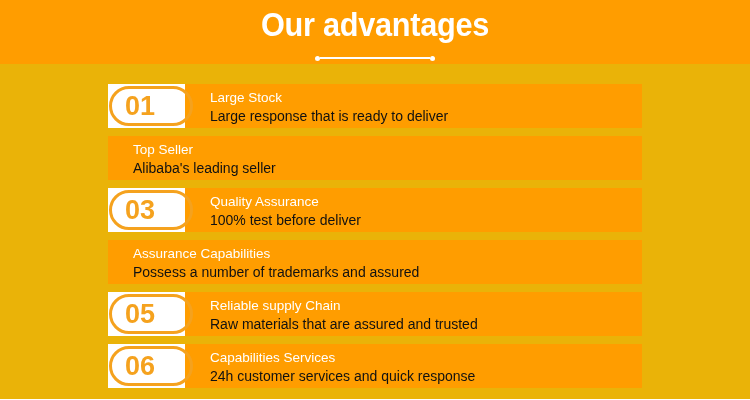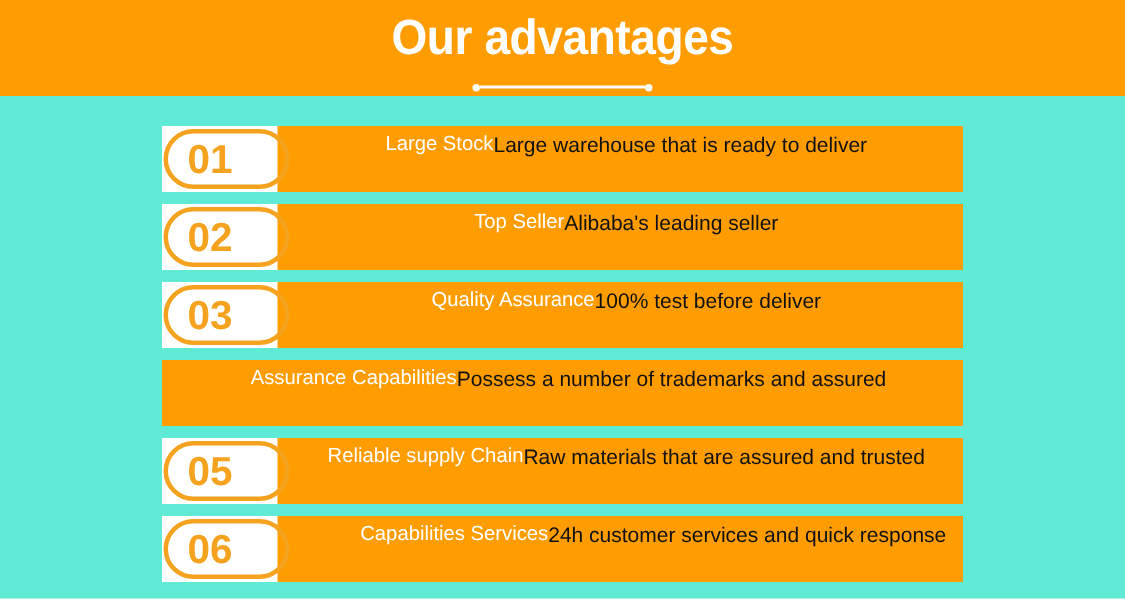--- a/index.html
+++ b/index.html
@@ -11,21 +11,21 @@
     height: 400px;
     background: #ffffff;
     font-family: "Liberation Sans", sans-serif;
     overflow: hidden;
   }
 
   .page {
     position: relative;
     width: 750px;
     height: 399px;
-    background: #5eead4;
+    background: #eab308;
   }
 
   
   .header {
     position: absolute;
     left: 0;
     top: 0;
     width: 750px;
     height: 64px;
     background: #ff9d00;
@@ -84,21 +84,20 @@
     position: relative;
     height: 44px;
     margin-bottom: 8px;
     background: #ff9d00;
     display: flex;
     align-items: stretch;
   }
 
   .row:last-child {
     margin-bottom: 0;
-    gap: 36px;
   }
 
   
   .badge-plate {
     position: relative;
     width: 77px;
     flex: 0 0 auto;
     background: #ffffff;
   }
 
@@ -122,24 +121,24 @@
     color: #f5a21e;
     font-size: 27px;
     font-weight: bold;
     line-height: 1;
     letter-spacing: 0px;
     font-family: "Liberation Sans", sans-serif;
   }
 
   .row-text {
     flex: 1 1 auto;
-    padding-left: 8px;
+    padding-left: 25px;
     padding-top: 3px;
     display: flex;
-    flex-direction: row;
+    flex-direction: column;
     justify-content: center;
     overflow: hidden;
   }
 
   .row-title {
     color: #ffffff;
     font-size: 13.5px;
     line-height: 18px;
     white-space: nowrap;
   }
@@ -169,30 +168,25 @@
   <div class="rows">
 
     <div class="row">
       <div class="badge-plate">
         <div class="badge">
           <span class="badge-number">01</span>
         </div>
       </div>
       <div class="row-text">
         <div class="row-title">Large Stock</div>
-        <div class="row-desc">Large warehouse that is ready to deliver</div>
-      </div>
-    </div>
-
-    <div class="row">
-      <div class="badge-plate">
-        <div class="badge">
-          <span class="badge-number">02</span>
-        </div>
-      </div>
+        <div class="row-desc">Large response that is ready to deliver</div>
+      </div>
+    </div>
+
+    <div class="row">
       <div class="row-text">
         <div class="row-title">Top Seller</div>
         <div class="row-desc">Alibaba's leading seller</div>
       </div>
     </div>
 
     <div class="row">
       <div class="badge-plate">
         <div class="badge">
           <span class="badge-number">03</span>

